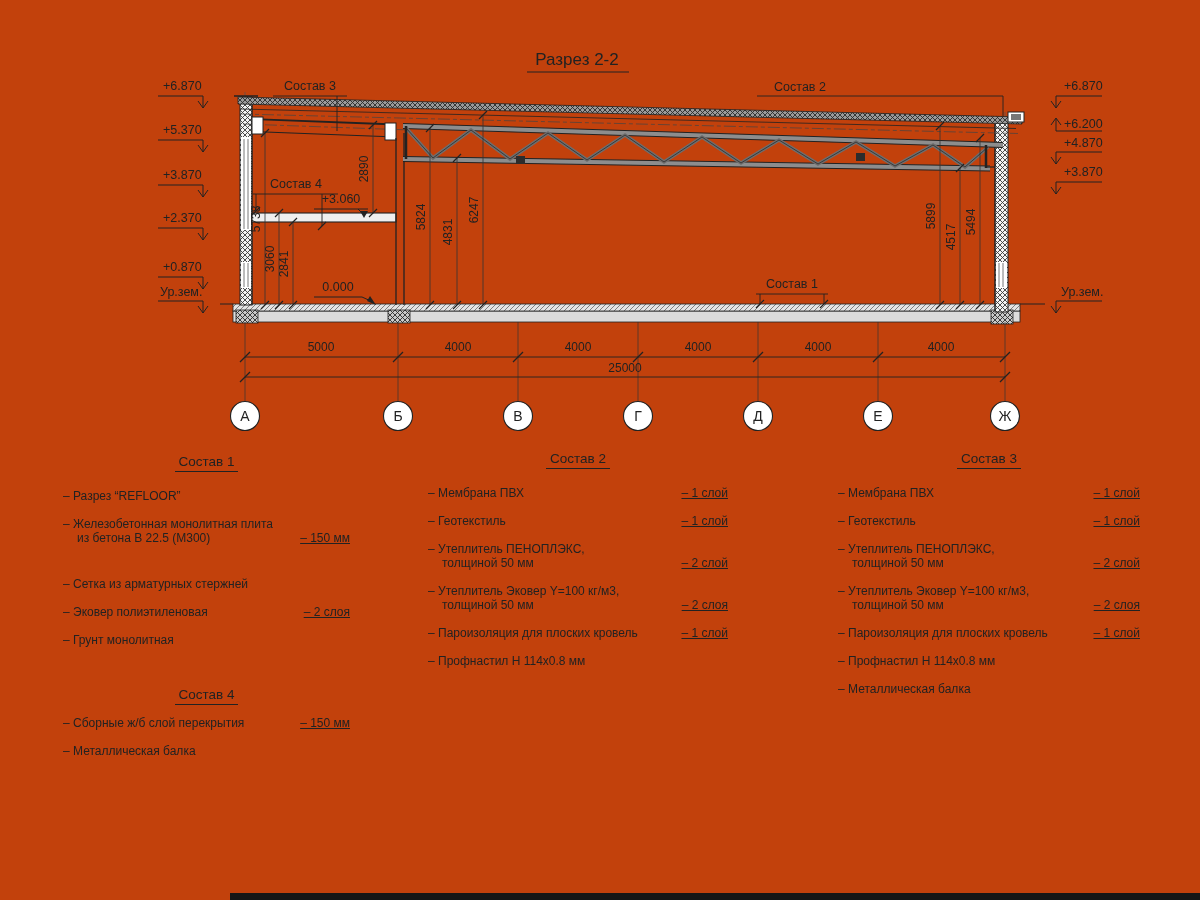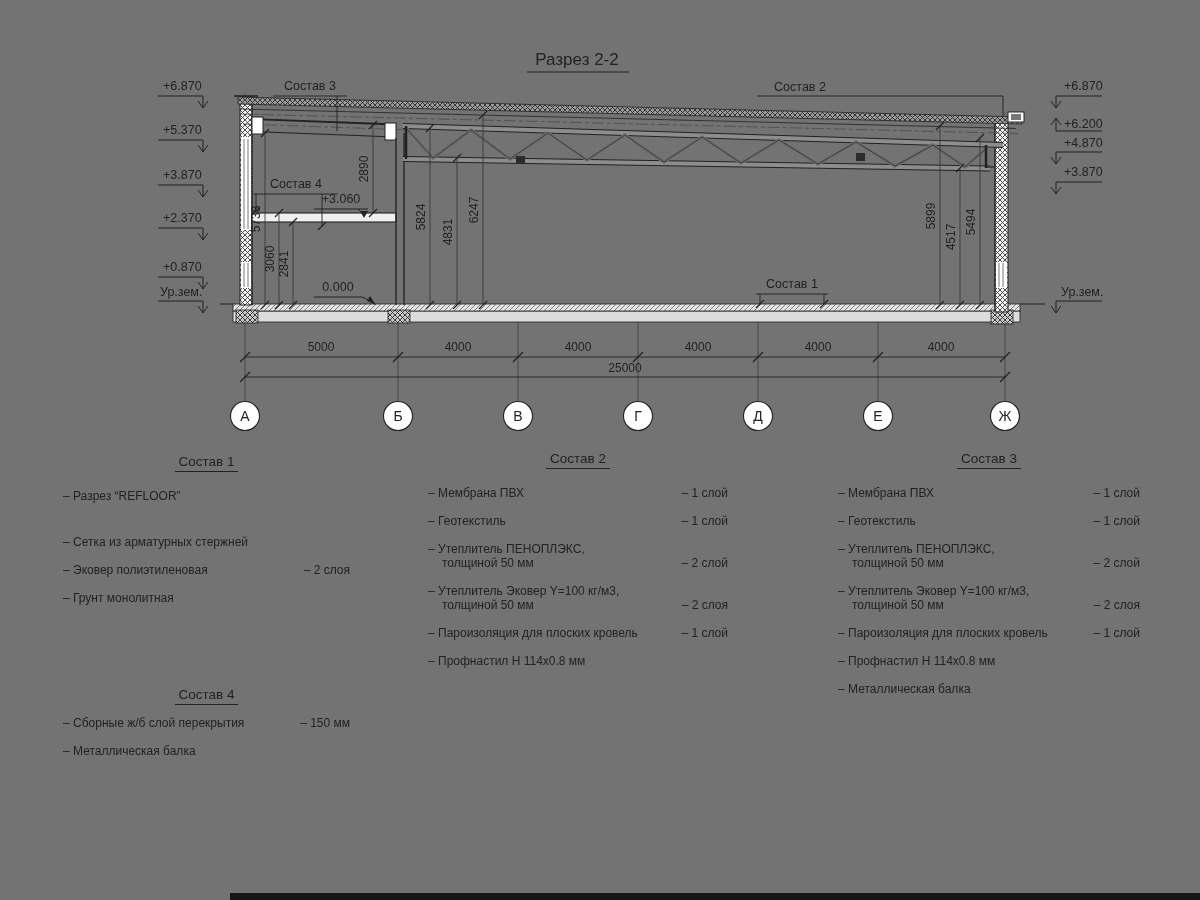--- a/index.html
+++ b/index.html
@@ -1,29 +1,29 @@
 <!DOCTYPE html>
 <html><head>
 <meta charset="utf-8">
 <style>
   html,body{margin:0;padding:0;background:#fff;width:1200px;height:900px;overflow:hidden;
     font-family:"Liberation Sans",sans-serif;color:#222;}
-  .sheet{position:relative;width:1200px;height:900px;background:#737373;}
+  .sheet{position:relative;width:1200px;height:900px;background:#c2410c;}
   svg{position:absolute;left:0;top:0;}
   svg text{font-family:"Liberation Sans",sans-serif;fill:#222;}
   .t-title{font-size:17px;}
   .t-lbl{font-size:12.5px;}
   .t-dim{font-size:12px;}
   .t-axis{font-size:14px;}
   .list{position:absolute;font-size:12px;line-height:14px;color:#222;}
   .list .ltitle{text-align:center;margin-bottom:20px;font-size:13.5px;}
   .list .ltitle span{border-bottom:1.2px solid #222;padding:0 4px 2px 4px;}
   .item{display:grid;grid-template-columns:1fr auto;column-gap:10px;align-items:end;margin-bottom:14px;}
   .iname{white-space:pre-line;padding-left:14px;text-indent:-14px;}
-  .ival{white-space:nowrap;}
+  .ival{white-space:nowrap;text-decoration:underline;}
   .bottombar{position:absolute;left:230px;top:893px;width:970px;height:7px;background:#161616;}
 </style>
 </head>
 <body>
 
 <div class="sheet">
 
 <svg width="1200" height="900" viewBox="0 0 1200 900">
   <defs>
     <pattern id="pRoof" width="5" height="5" patternUnits="userSpaceOnUse">
@@ -199,20 +199,25 @@
     <text class="t-axis" x="1005" y="421" text-anchor="middle">Ж</text>
   </g>
 </svg>
 
   <div class="list" style="left:63px;top:455px;width:287px;">
     <div class="ltitle"><span>Состав 1</span></div>
     <div class="item">
       <div class="iname">– Разрез “REFLOOR”</div>
         <div class="ival"></div>
     </div>
+    <div class="item">
+      <div class="iname">– Железобетонная  монолитная плита
+из бетона В 22.5 (М300)</div>
+        <div class="ival">– 150 мм</div>
+    </div>
     <div class="item" style="margin-top:32px;">
       <div class="iname">– Сетка из арматурных стержней</div>
         <div class="ival"></div>
     </div>
     <div class="item">
       <div class="iname">– Эковер полиэтиленовая</div>
         <div class="ival">– 2 слоя</div>
     </div>
     <div class="item">
       <div class="iname">– Грунт монолитная</div>

